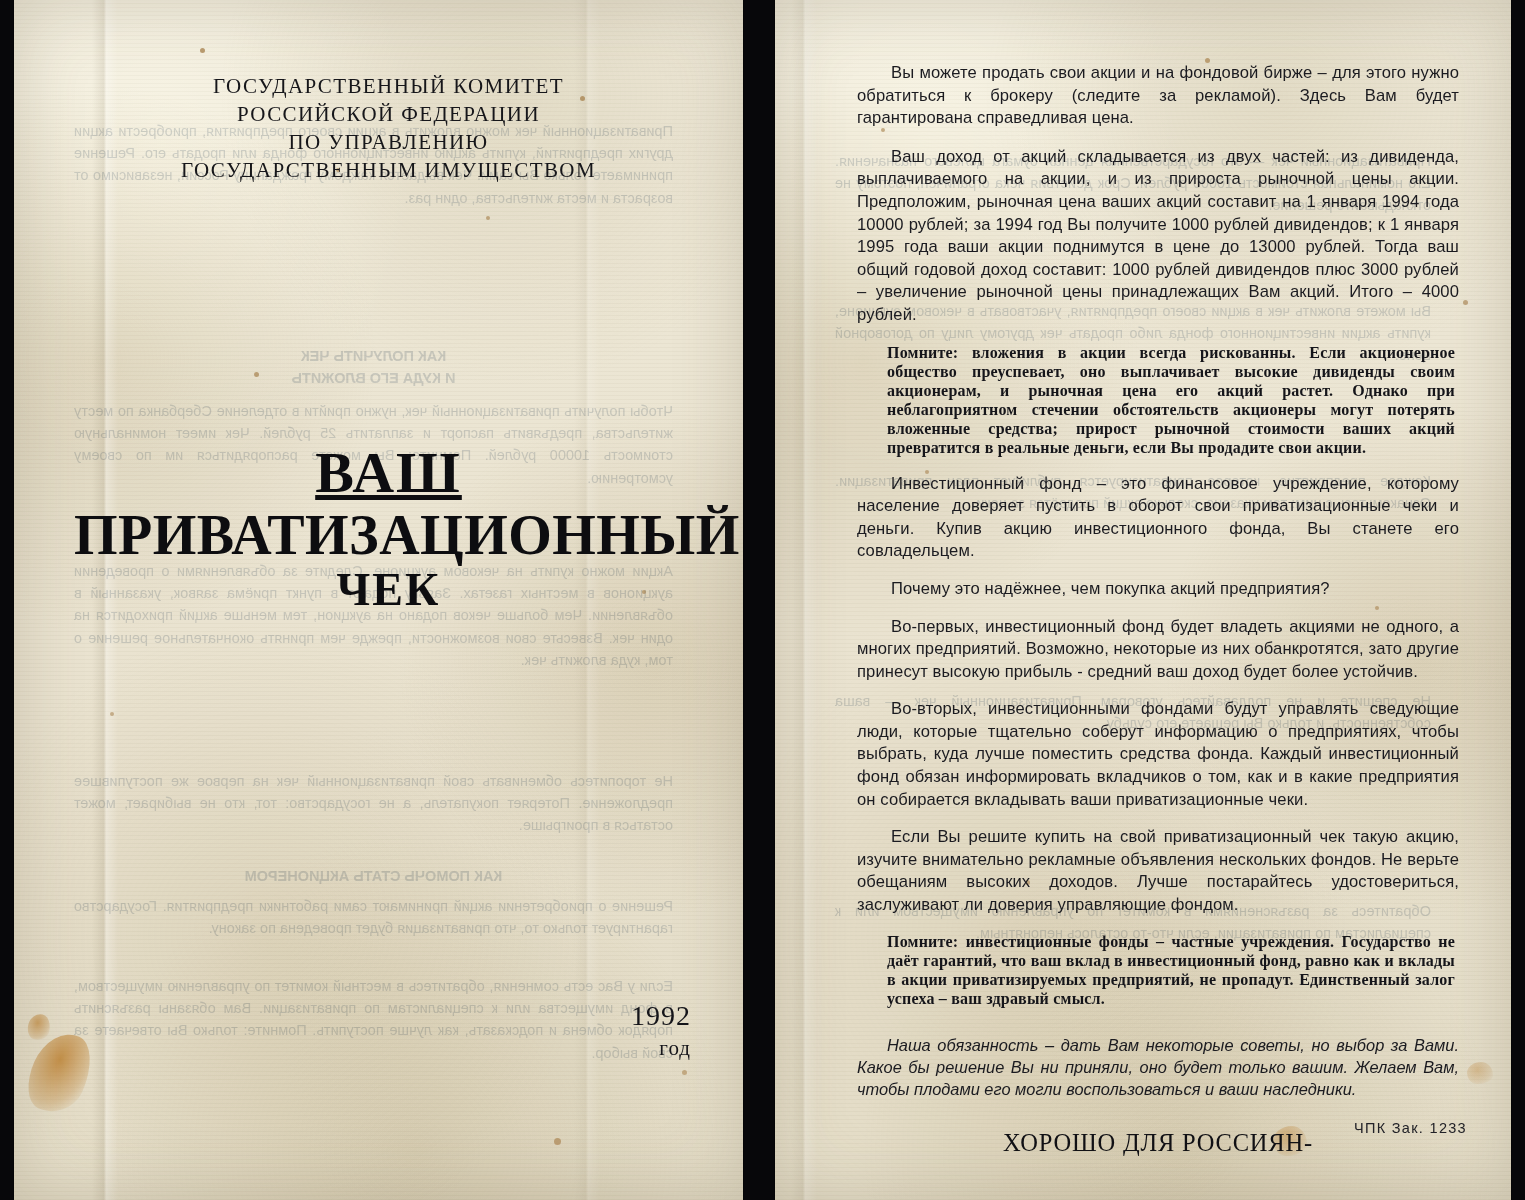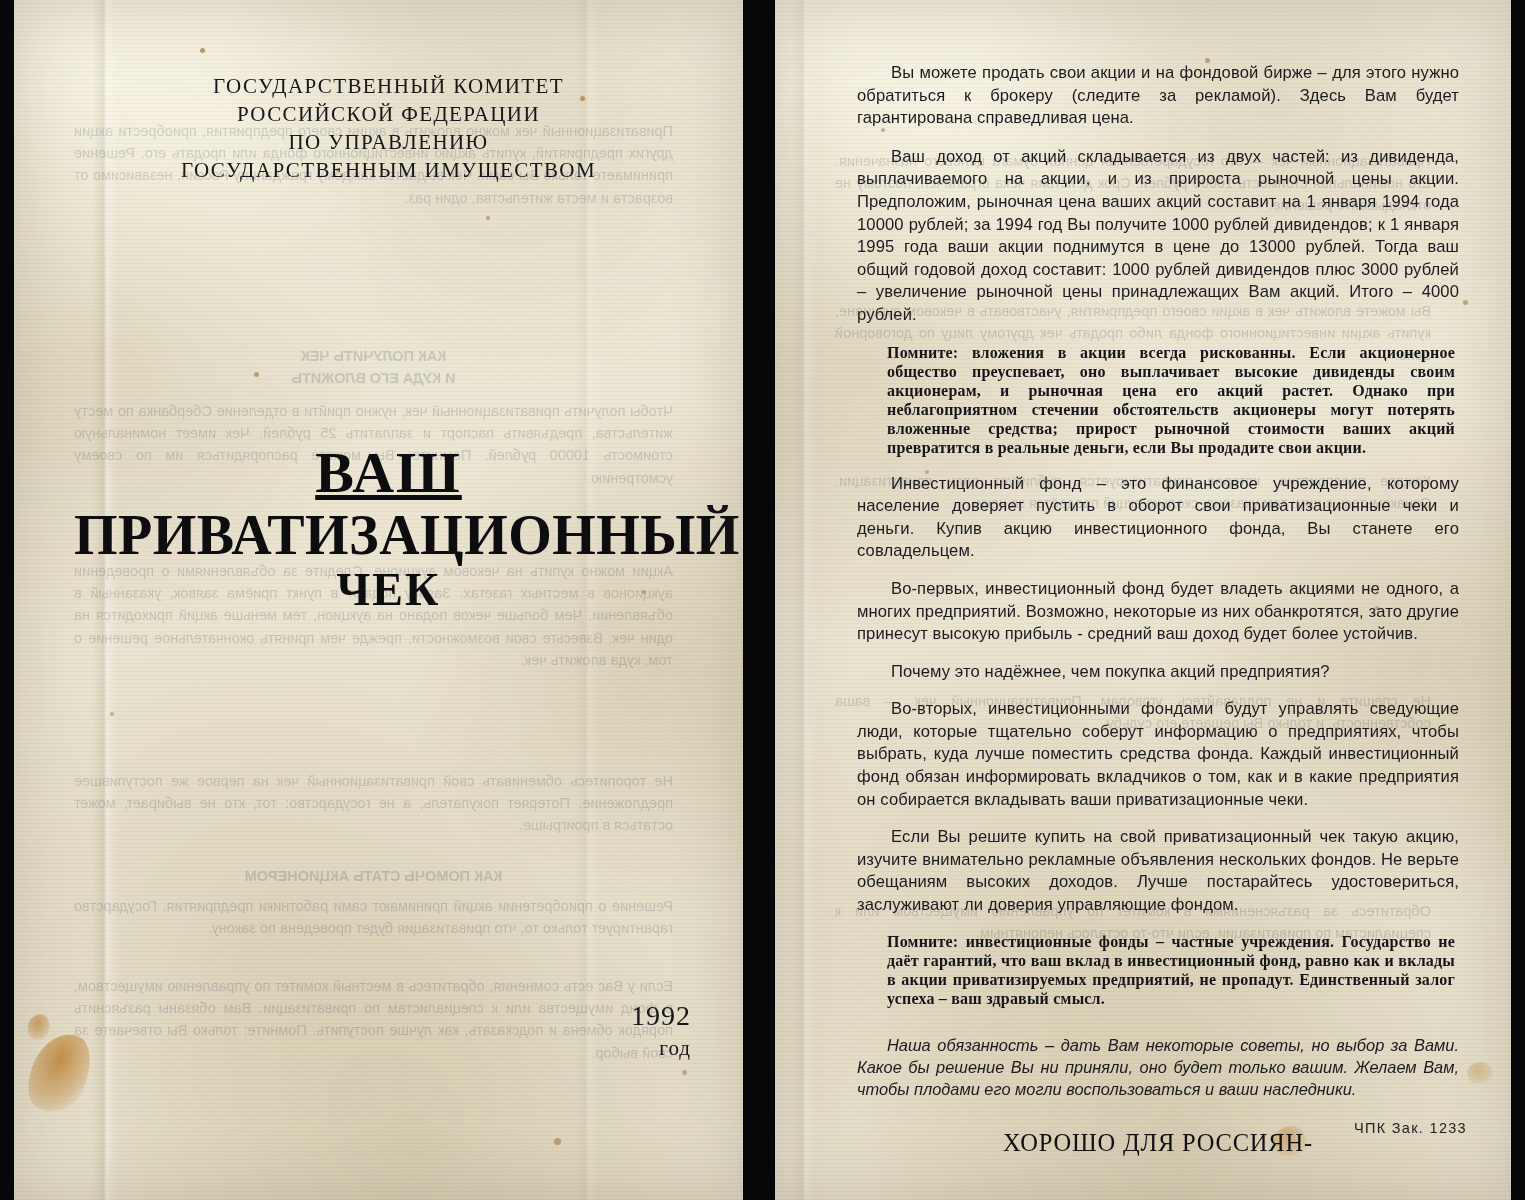--- a/index.html
+++ b/index.html
@@ -279,22 +279,22 @@
     <span class="stain" style="left:692px;top:1062px;width:26px;height:22px;opacity:.45;"></span>
 
     <div class="rp-inner inkblur">
       <p class="body">Вы можете продать свои акции и на фондовой бирже – для этого нужно обратиться к брокеру (следите за рекламой). Здесь Вам будет гарантирована справедливая цена.</p>
       <p class="body">Ваш доход от акций складывается из двух частей: из дивиденда, выплачиваемого на акции, и из прироста рыночной цены акции. Предположим, рыночная цена ваших акций составит на 1 января 1994 года 10000 рублей; за 1994 год Вы получите 1000 рублей дивидендов; к 1 января 1995 года ваши акции поднимутся в цене до 13000 рублей. Тогда ваш общий годовой доход составит: 1000 рублей дивидендов плюс 3000 рублей – увеличение рыночной цены принадлежащих Вам акций. Итого – 4000 рублей.</p>
 
       <div class="remember">Помните: вложения в акции всегда рискованны. Если акционерное общество преуспевает, оно выплачивает высокие дивиденды своим акционерам, и рыночная цена его акций растет. Однако при неблагоприятном стечении обстоятельств акционеры могут потерять вложенные средства; прирост рыночной стоимости ваших акций превратится в реальные деньги, если Вы продадите свои акции.</div>
 
 
       <p class="body tight">Инвестиционный фонд – это финансовое учреждение, которому население доверяет пустить в оборот свои приватизационные чеки и деньги. Купив акцию инвестиционного фонда, Вы станете его совладельцем.</p>
+      <p class="body tight">Почему это надёжнее, чем покупка  акций предприятия?</p>
       <p class="body tight">Во-первых, инвестиционный фонд будет владеть акциями не одного, а многих предприятий. Возможно, некоторые из них обанкротятся, зато другие принесут высокую прибыль - средний ваш доход будет более устойчив.</p>
-      <p class="body tight">Почему это надёжнее, чем покупка  акций предприятия?</p>
       <p class="body tight">Во-вторых, инвестиционными фондами будут управлять сведующие люди, которые тщательно соберут информацию о предприятиях, чтобы выбрать, куда лучше поместить средства фонда. Каждый инвестиционный фонд обязан информировать вкладчиков о том, как и в какие предприятия он собирается вкладывать ваши приватизационные чеки.</p>
       <p class="body tight">Если Вы решите купить на свой приватизационный чек такую акцию, изучите внимательно рекламные объявления нескольких фондов. Не верьте обещаниям высоких доходов. Лучше постарайтесь удостовериться, заслуживают ли доверия управляющие фондом.</p>
 
       <div class="remember">Помните: инвестиционные фонды – частные учреждения. Государство не даёт гарантий, что ваш вклад в инвестиционный фонд, равно как и вклады в акции приватизируемых предприятий, не пропадут. Единственный залог успеха – ваш здравый смысл.</div>
 
       <p class="italic">Наша обязанность – дать Вам некоторые советы, но выбор за Вами. Какое бы решение Вы ни приняли, оно будет только вашим. Желаем Вам, чтобы плодами его могли воспользоваться и ваши наследники.</p>
 
       <div class="slogan">
         <div>ХОРОШО ДЛЯ РОССИЯН-</div>
 

